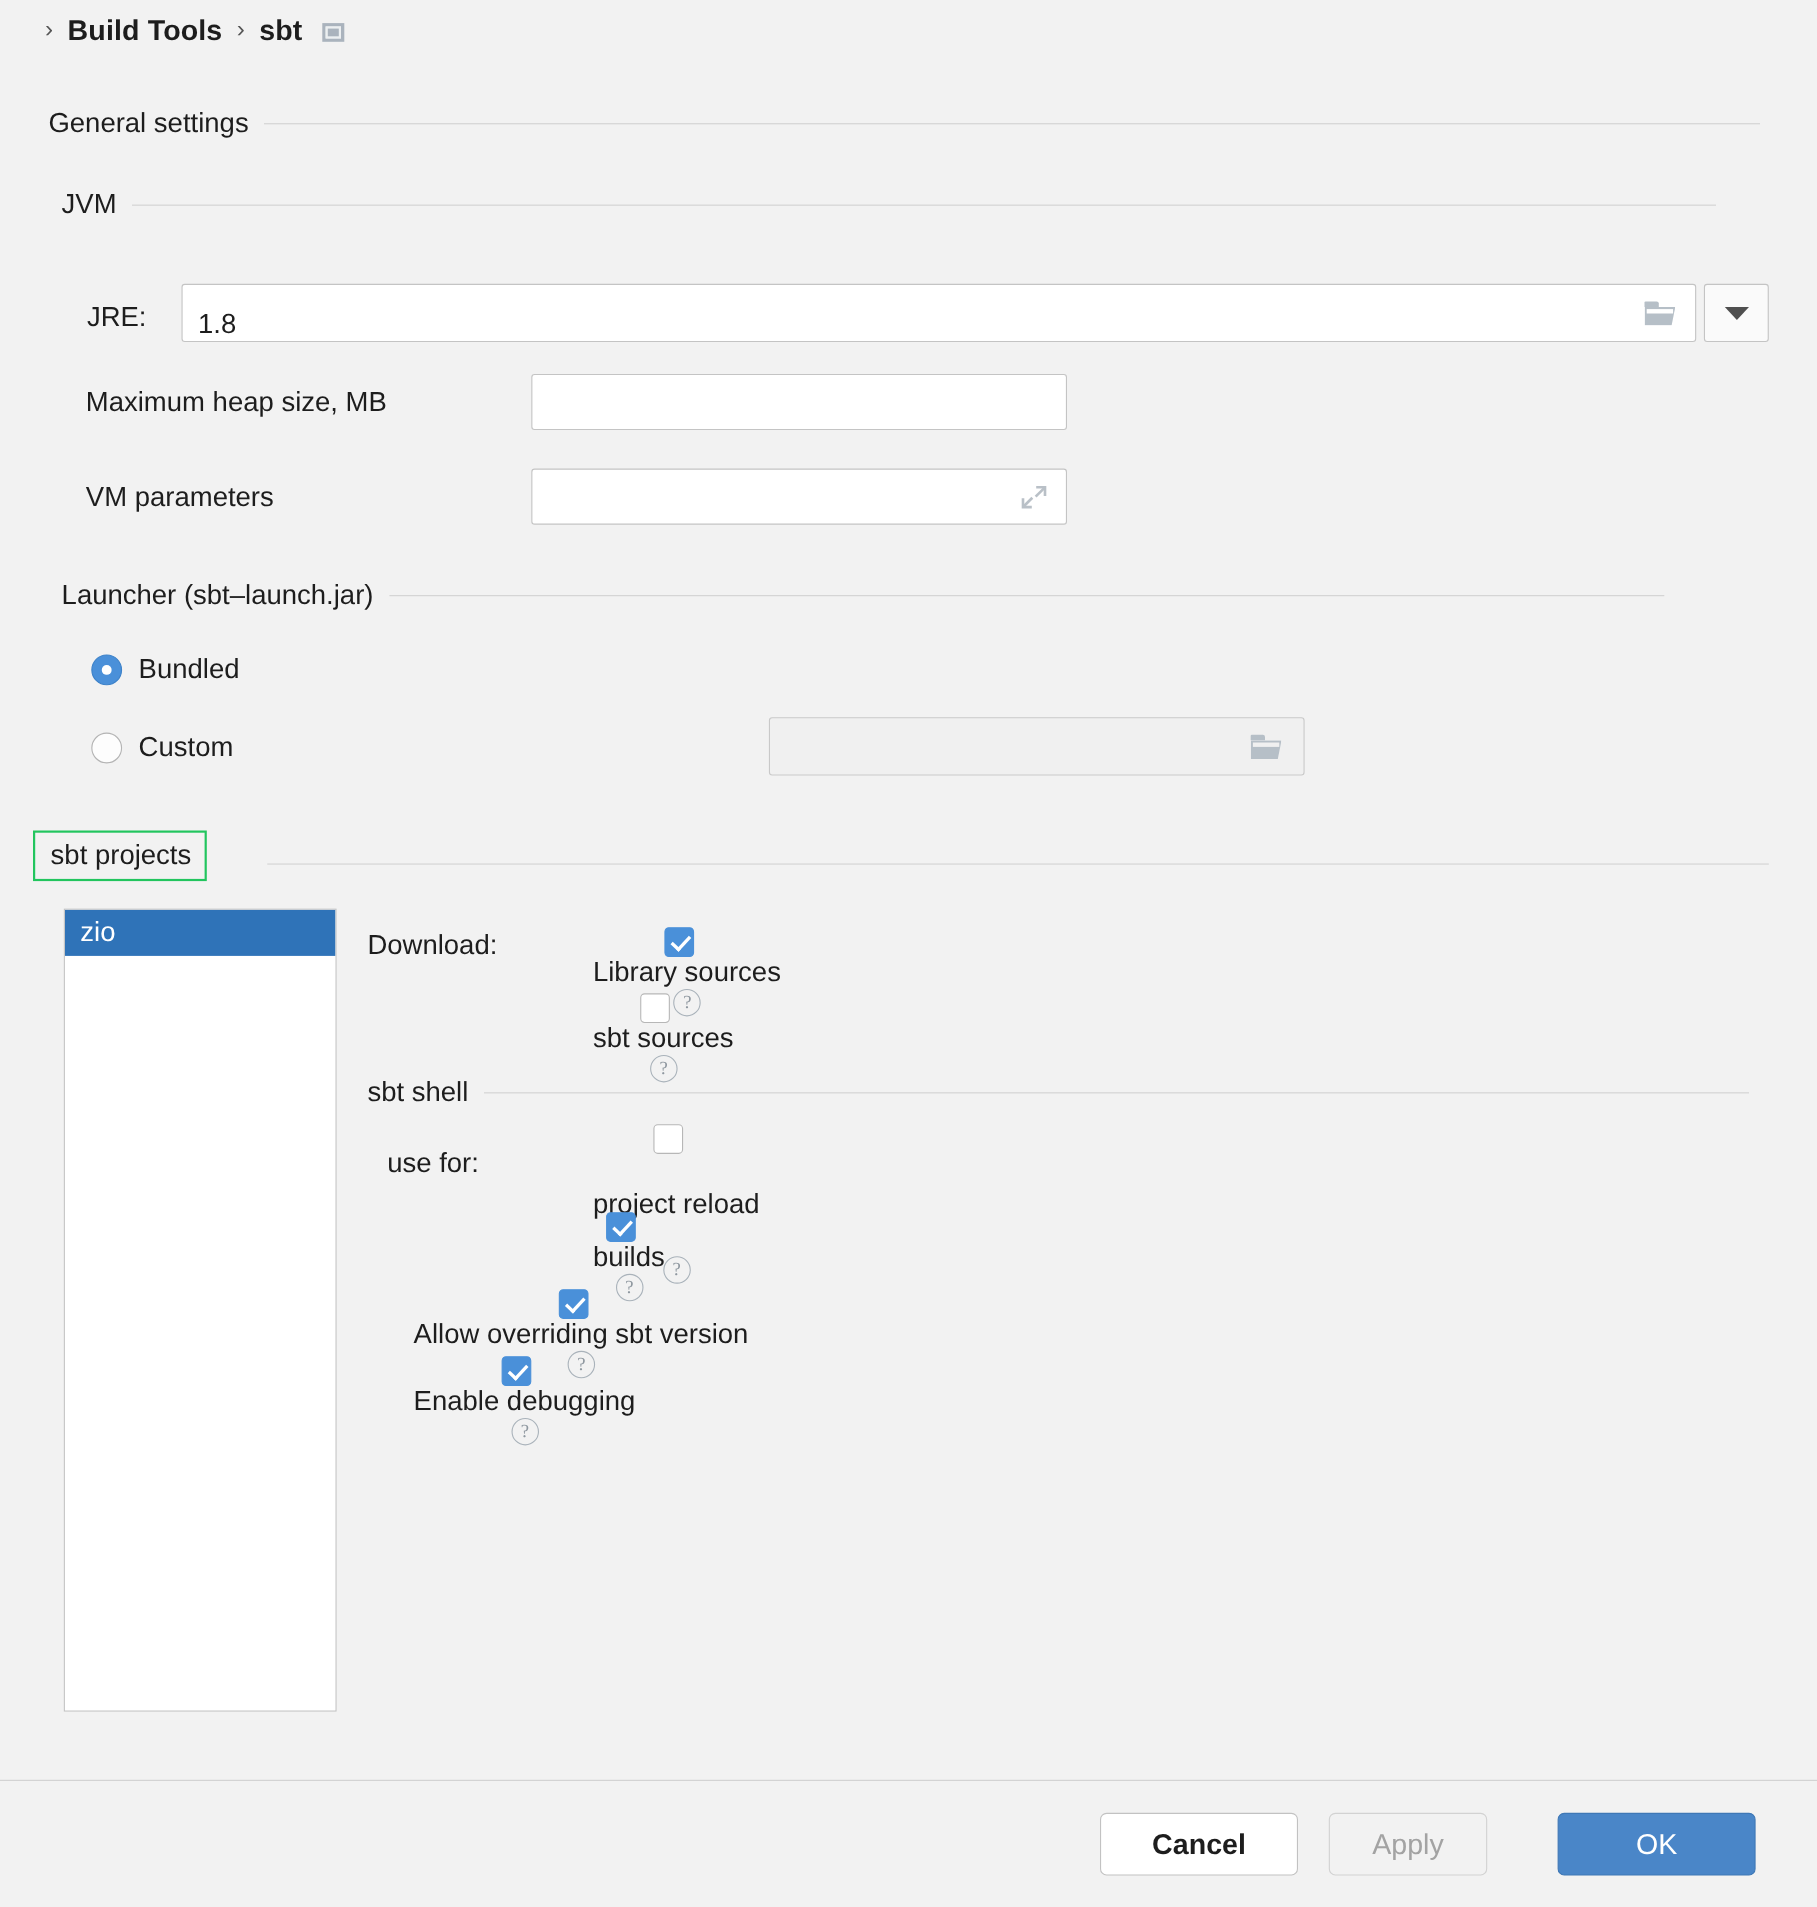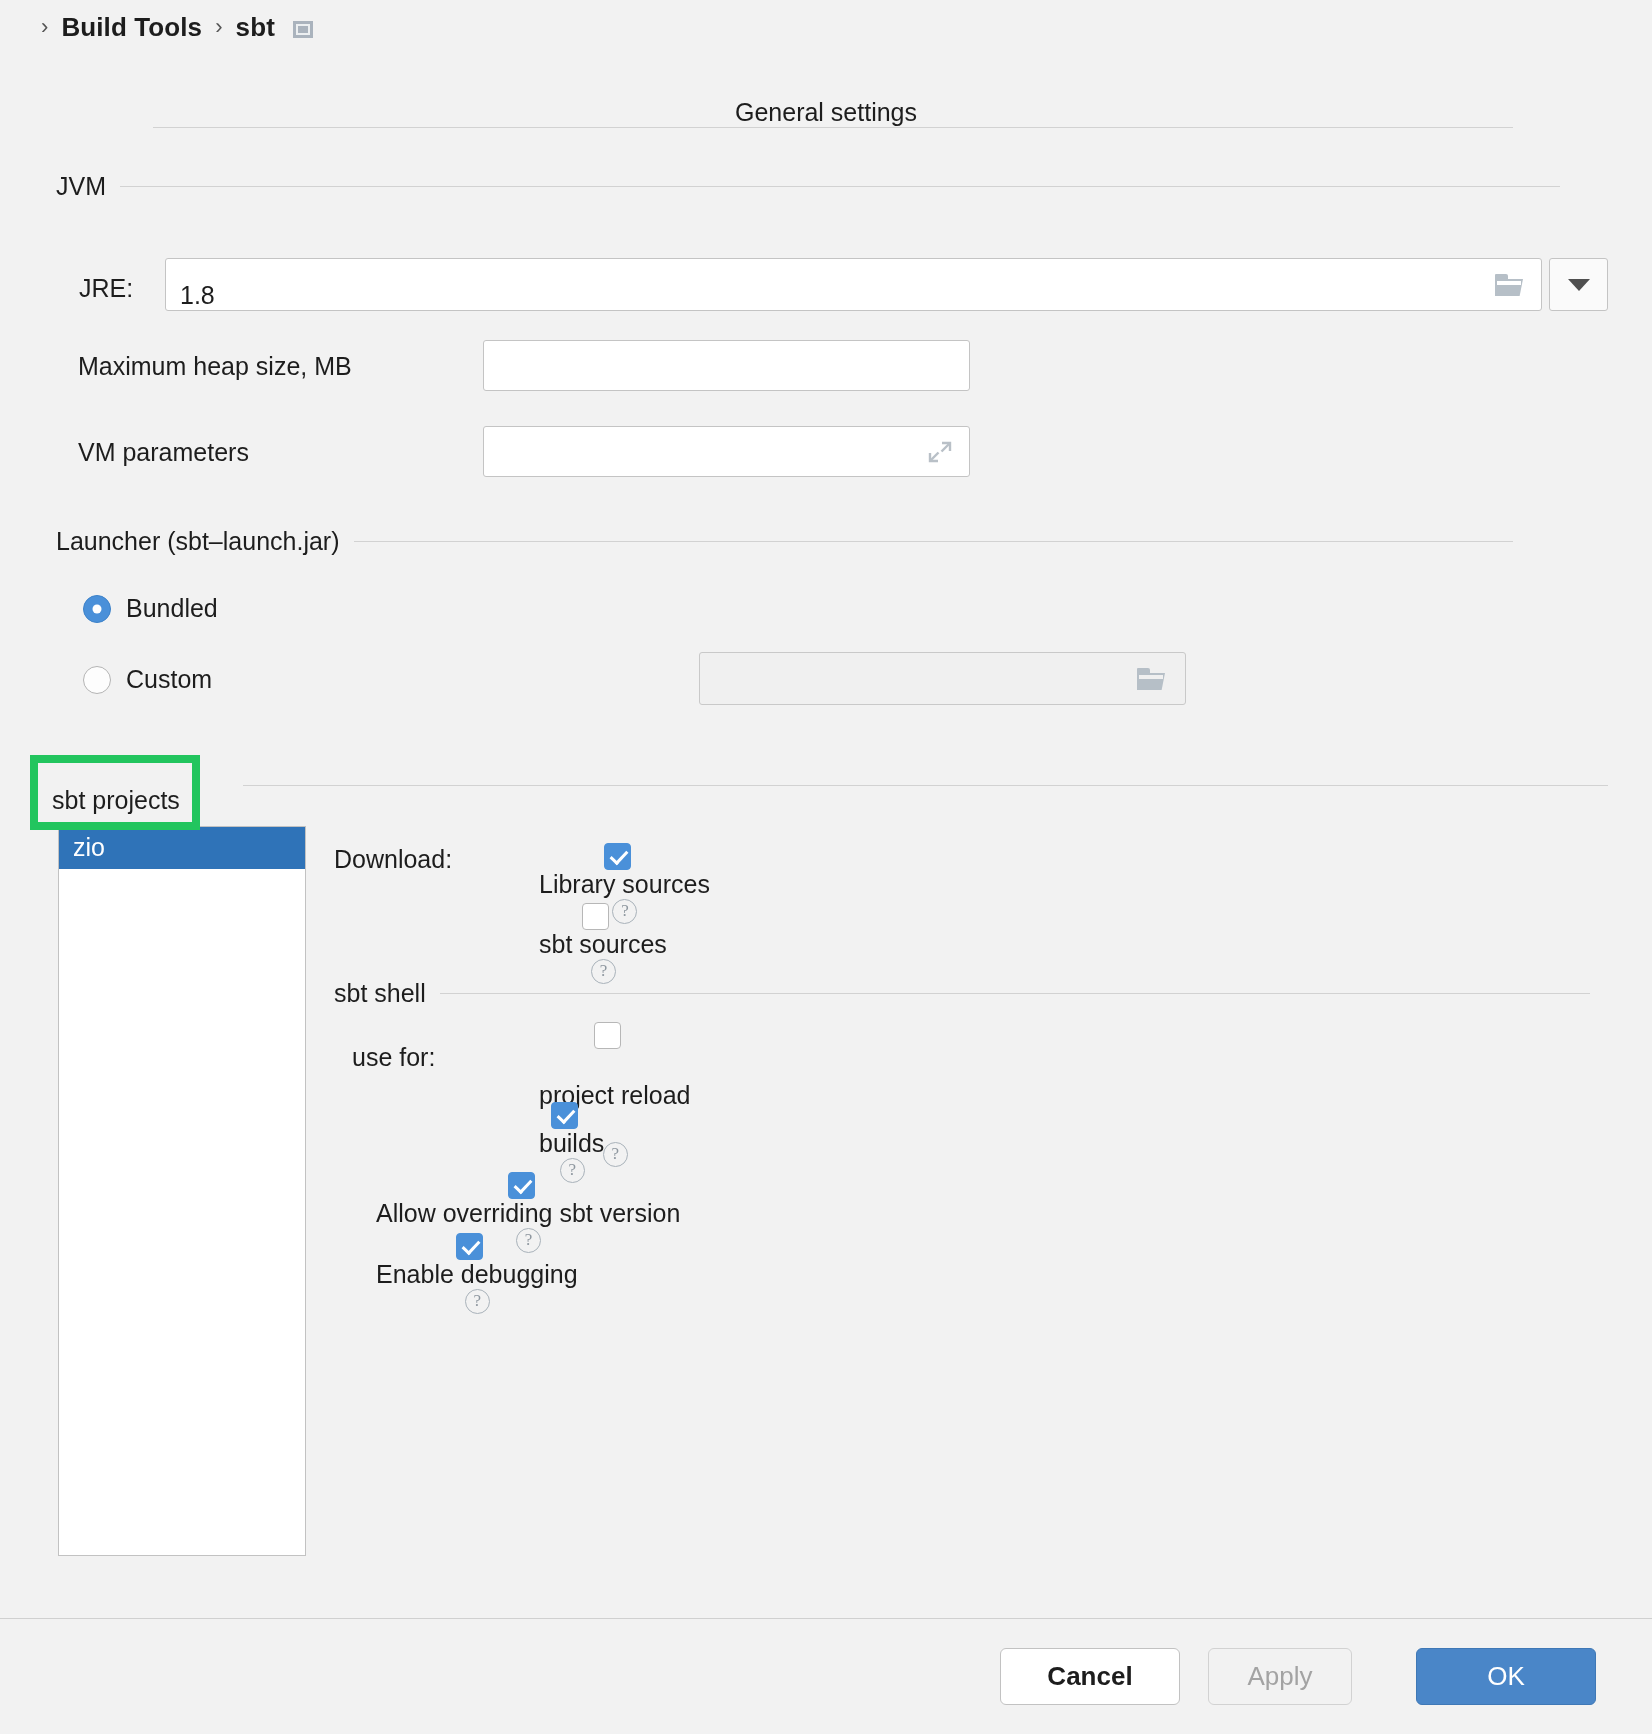--- a/index.html
+++ b/index.html
@@ -223,23 +223,23 @@
     font-size: 17px;
     line-height: 22px;
     text-align: center;
     font-family: "Liberation Serif", serif;
     flex: 0 0 auto;
   }
 
   
   .boxed-hdr {
     position: absolute;
-    border: 8px solid #22c55e;
+    border: 2px solid #22c55e;
     background: #f2f2f2;
-    padding: 23px 12px 7px 14px;
+    padding: 6px 12px 7px 14px;
     font-size: 25px;
     color: #1d1d1d;
     white-space: nowrap;
     z-index: 3;
   }
 
   
   .listbox {
     position: absolute;
     background: #ffffff;
@@ -292,21 +292,21 @@
 <div id="root">
 
   <div class="breadcrumb">
     <span class="bc-sep">›</span>
     <span>Build Tools</span>
     <span class="bc-sep">›</span>
     <span>sbt</span>
     <span class="bc-icon"></span>
   </div>
 
-  <div class="grouphdr" style="left:44px; top:98px; width:1564px;flex-direction:column;">
+  <div class="grouphdr" style="left:44px; top:98px; width:1564px;">
     <span>General settings</span>
     <span class="rule" style="width:1360px;"></span>
   </div>
 
   <div class="grouphdr" style="left:56px; top:172px; width:1552px;">
     <span>JVM</span>
     <span class="rule" style="width:1440px;"></span>
   </div>
 
   <div class="lbl" style="left:79px; top:274px;">JRE:</div>

